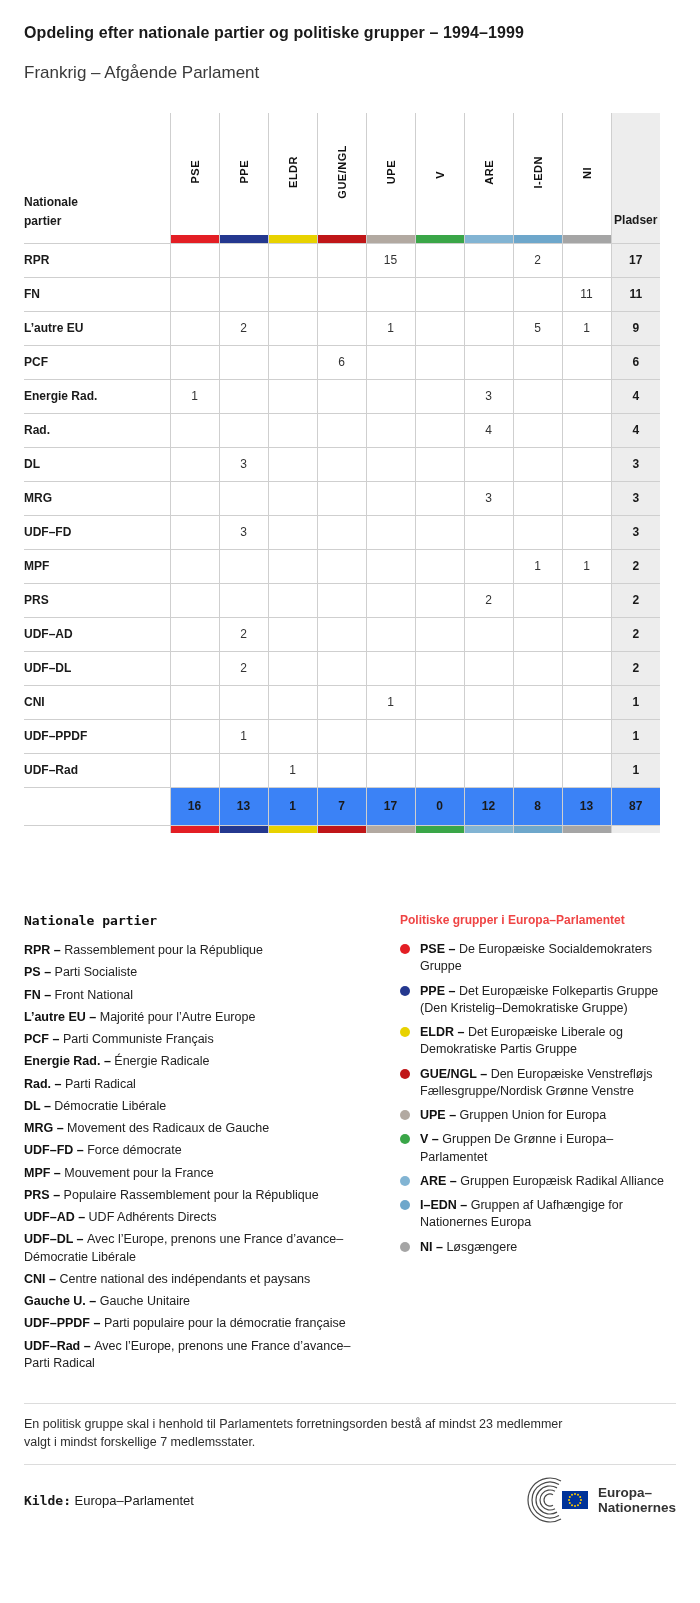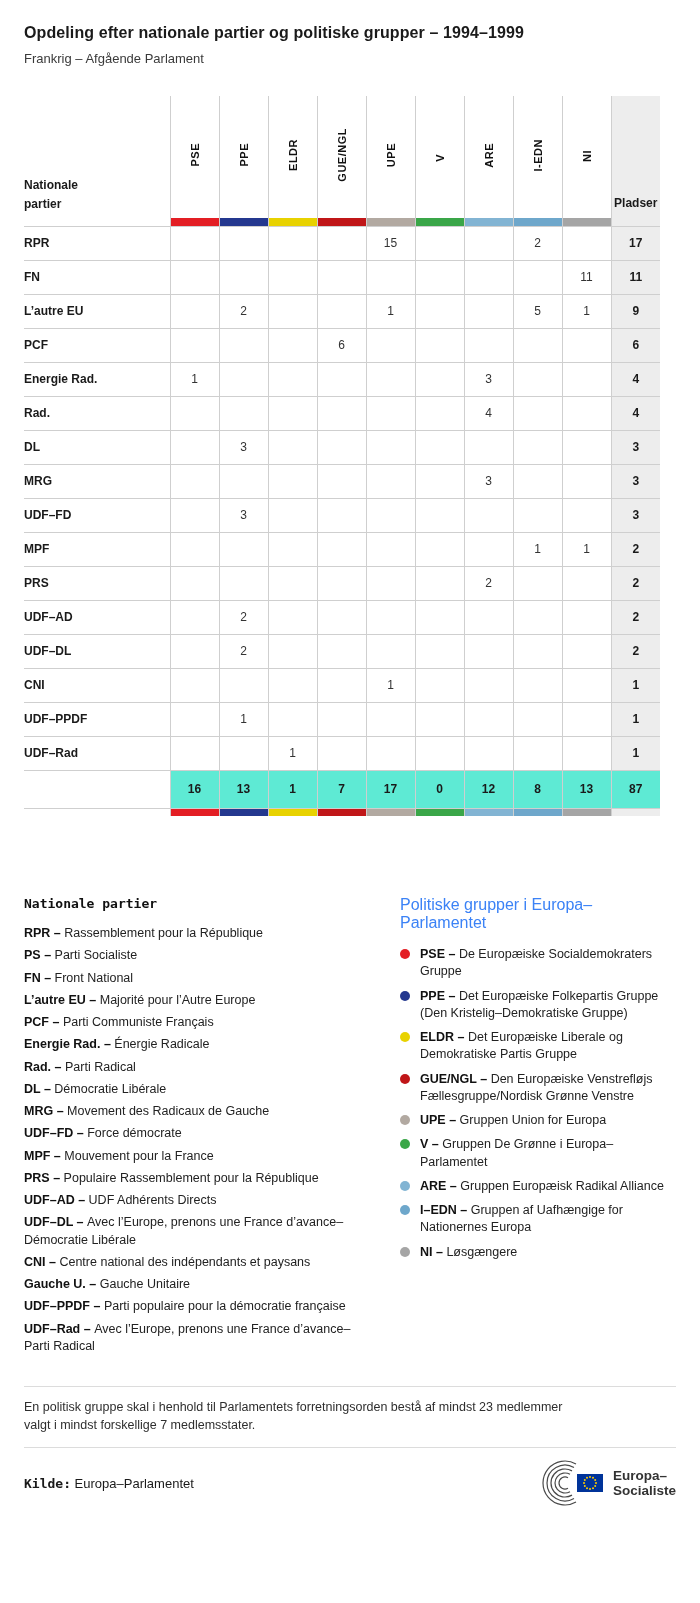--- a/index.html
+++ b/index.html
@@ -6,21 +6,21 @@
   html, body { background: #ffffff; }
   body {
     width: 700px;
     min-height: 1603px;
     font-family: "Liberation Sans", sans-serif;
     color: #1a1a1a;
   }
   .page { padding: 24px 24px 28px 24px; }
 
   h1.title { font-size: 16px; font-weight: 700; letter-spacing: 0.1px; }
-  h2.subtitle { font-size: 13px; font-weight: 400; color: #3a3a3a; margin-top: 9px; }
+  h2.subtitle { font-size: 17px; font-weight: 400; color: #3a3a3a; margin-top: 21px; }
 
   table.matrix { border-collapse: collapse; table-layout: fixed; width: 636px; margin-top: 30px; }
   table.matrix th, table.matrix td { padding: 0; }
 
   th.group-th {
     height: 122px;
     border-left: 1px solid #cfcfcf;
     vertical-align: middle;
     text-align: center;
   }
@@ -56,34 +56,34 @@
   tr.bar-row td { height: 8px; }
   td.bar-cell { border-left: 1px solid #cfcfcf; }
   td.bar-seats { background: #ededed; border-left: 1px solid #cfcfcf; }
 
   tbody td { border-top: 1px solid #cfcfcf; height: 34px; font-size: 12px; }
   td.party-label { font-weight: 700; text-align: left; color: #1a1a1a; }
   td.value-cell { text-align: center; border-left: 1px solid #cfcfcf; color: #333; }
   td.seats-cell { text-align: center; border-left: 1px solid #cfcfcf; background: #ededed; font-weight: 700; color: #1a1a1a; }
 
   tfoot td { border-top: 1px solid #cfcfcf; }
-  td.total-cell { background: #5eead4; font-weight: 700; font-size: 12px; text-align: center; height: 38px; border-left: 1px solid #cfcfcf; }
+  td.total-cell { background: #3b82f6; font-weight: 700; font-size: 12px; text-align: center; height: 38px; border-left: 1px solid #cfcfcf; }
   td.total-label { background: #ffffff; }
 
   .legend { display: flex; margin-top: 80px; }
   .legend-national { width: 352px; }
   .legend-groups { width: 276px; margin-left: 24px; }
   .legend-national h3 {
     font-family: "DejaVu Sans Mono", monospace;
     font-size: 13px;
     font-weight: 700;
     margin-bottom: 14px;
     color: #111;
   }
-  .legend-groups h3 { font-size: 16px; font-weight: 400; margin-bottom: 14px; color: #3b82f6; }
+  .legend-groups h3 { font-size: 12px; font-weight: 700; margin-bottom: 14px; color: #ef4444; }
   .legend-item { font-size: 12.5px; line-height: 1.38; margin-bottom: 5px; color: #222; }
   .legend-item b { font-weight: 700; color: #111; }
   .group-item { display: flex; align-items: flex-start; margin-bottom: 7px; font-size: 12.5px; line-height: 1.38; color: #222; }
   .group-item b { font-weight: 700; color: #111; }
   .dot { width: 10px; height: 10px; border-radius: 50%; flex: 0 0 10px; margin-right: 10px; margin-top: 3px; }
 
   .footnote {
     margin-top: 26px;
     border-top: 1px solid #dcdcdc;
     border-bottom: 1px solid #dcdcdc;
@@ -486,18 +486,18 @@
           <circle cx="59" cy="23" r="1"></circle>
             <circle cx="59.8" cy="20" r="1"></circle>
           <circle cx="62" cy="17.8" r="1"></circle>
             <circle cx="65" cy="17" r="1"></circle>
           <circle cx="68" cy="17.8" r="1"></circle>
             <circle cx="70.2" cy="20" r="1"></circle>
         </g>
       </svg>
       <div class="logo-text">
         <div>Europa–</div>
-        <div>Socialiste</div>
+        <div>Nationernes</div>
       </div>
     </div>
   </div>
 
 </div>
 
 </body></html>

